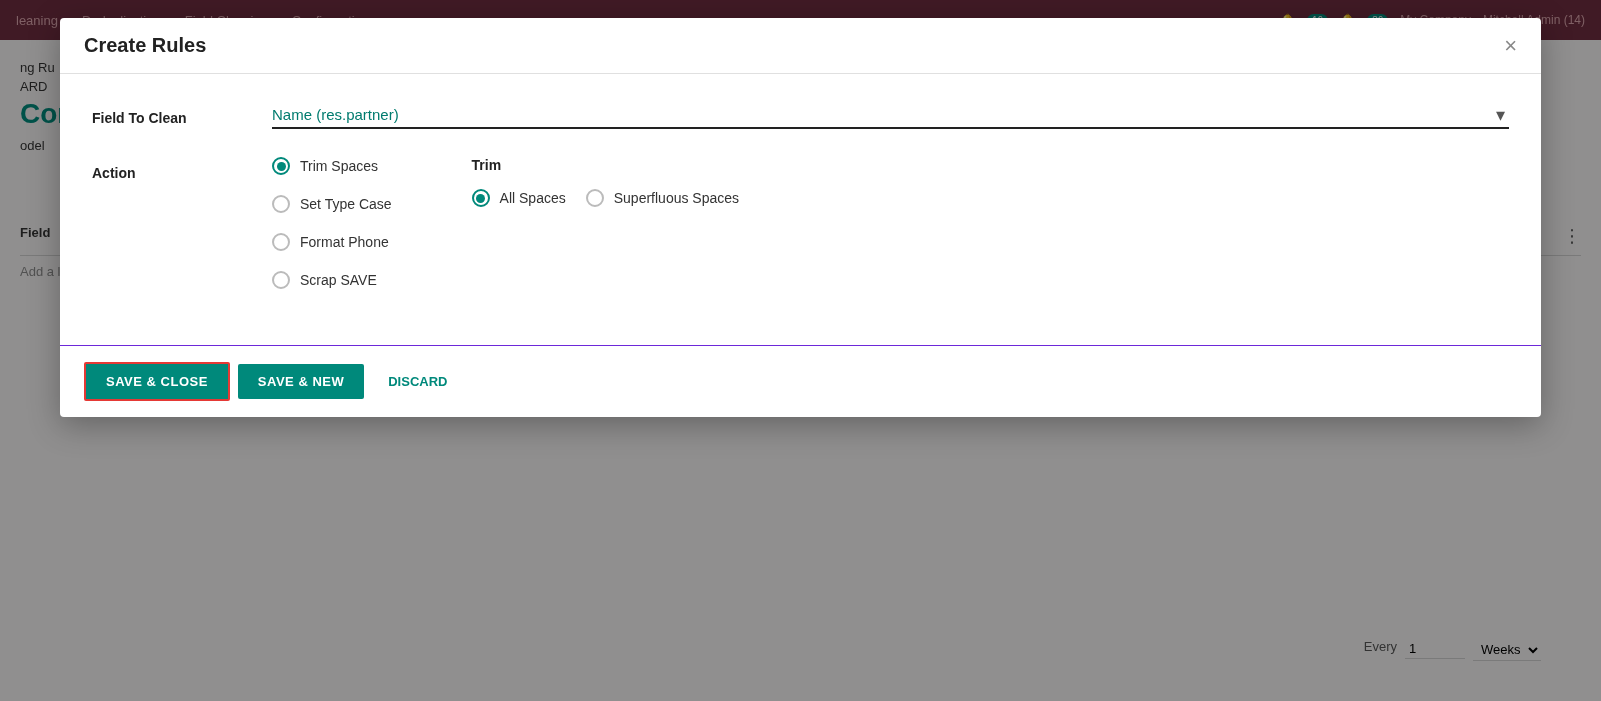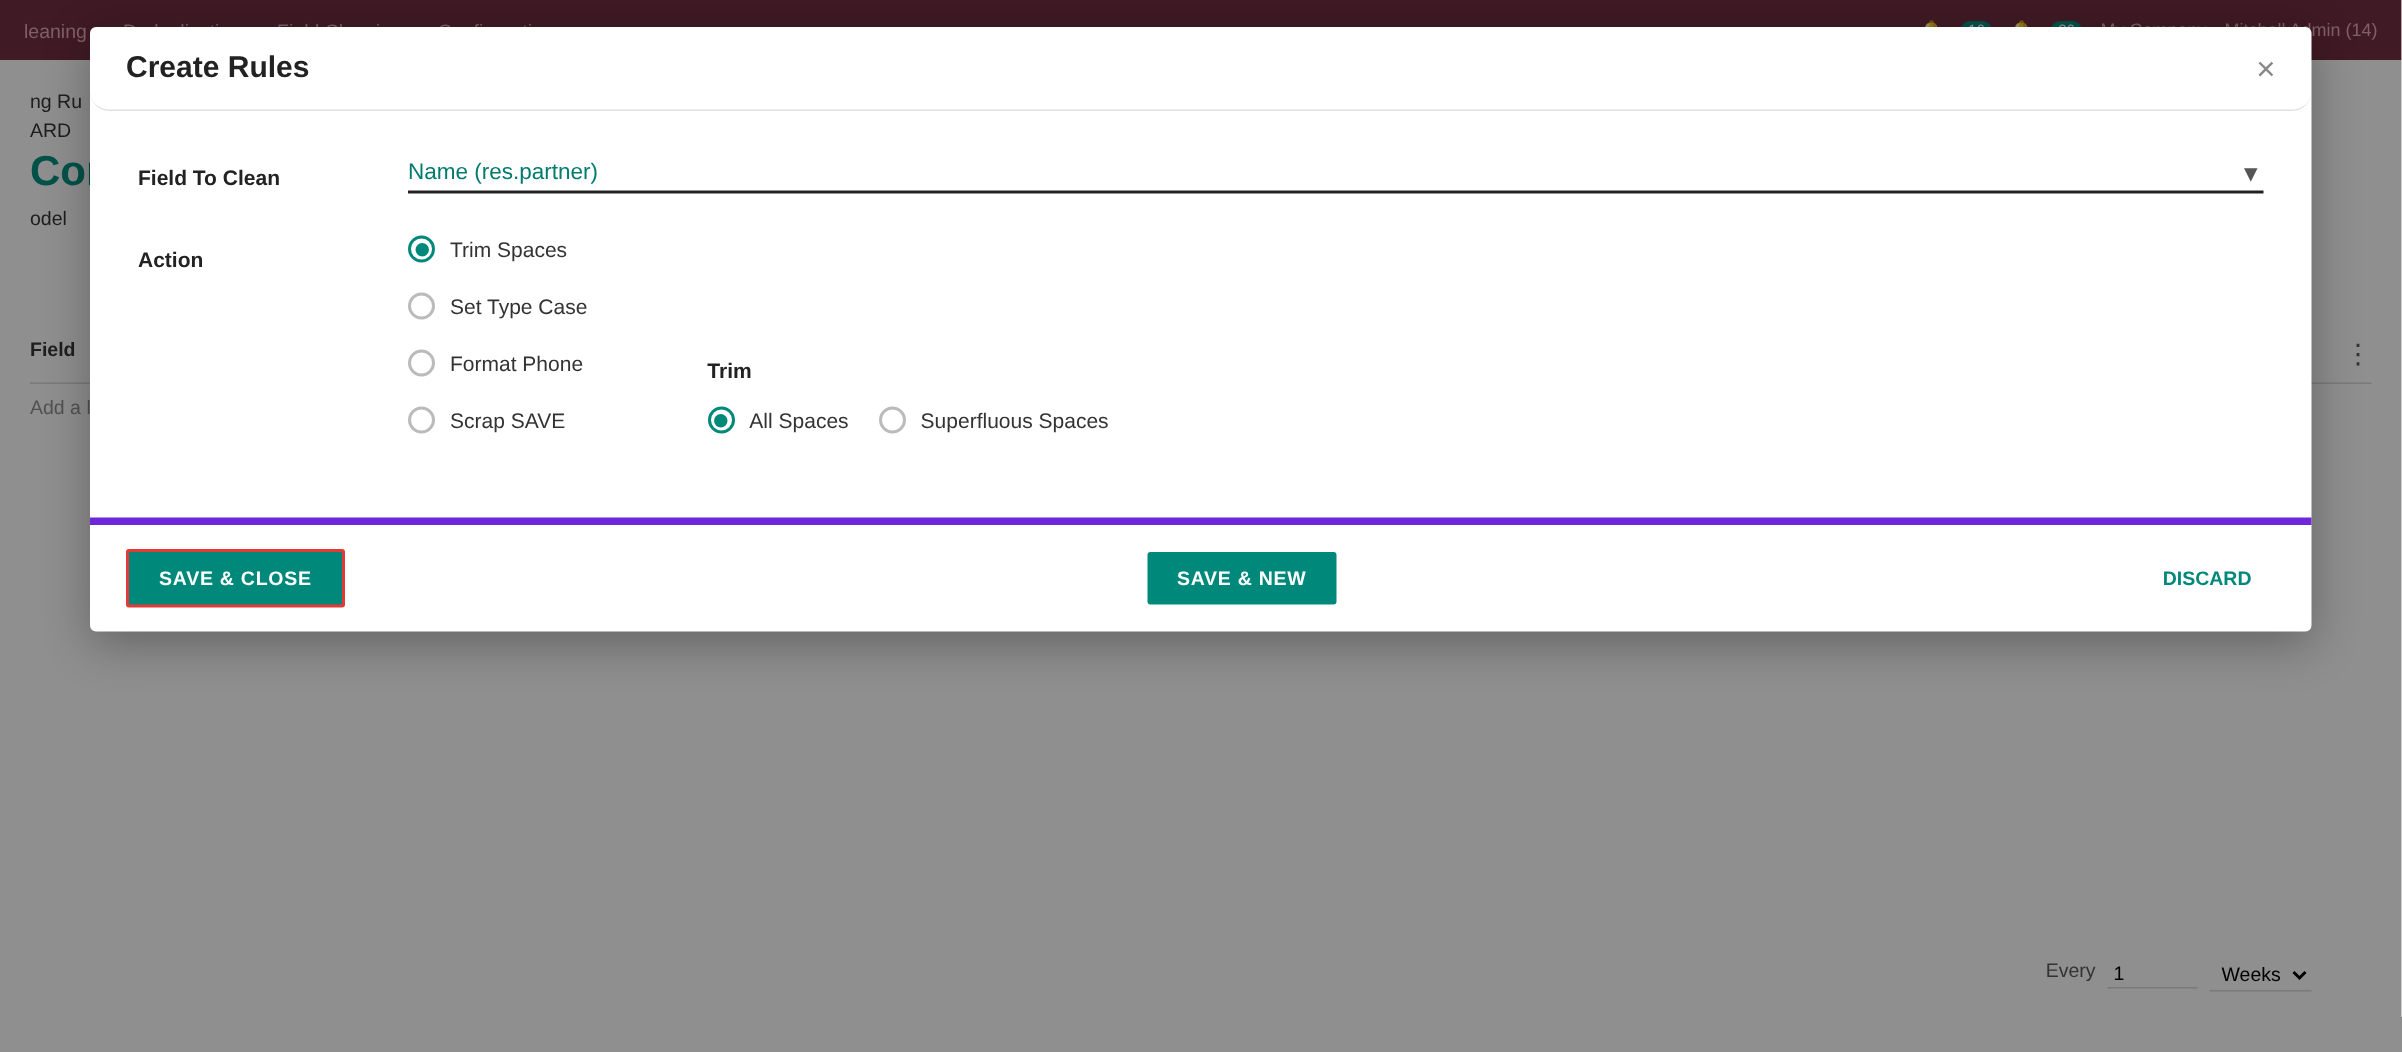--- a/index.html
+++ b/index.html
@@ -130,21 +130,20 @@
       box-shadow: 0 8px 32px rgba(0,0,0,0.3);
       z-index: 10;
     }
 
     .modal-header {
       display: flex;
       align-items: center;
       justify-content: space-between;
       padding: 16px 24px;
       border-bottom: 1px solid #e0e0e0;
-      border-radius: 13px;
     }
 
     .modal-title {
       font-size: 20px;
       font-weight: 600;
       color: #222;
     }
 
     .modal-close {
       font-size: 22px;
@@ -262,25 +261,24 @@
 
     .trim-options {
       display: flex;
       flex-direction: row;
       gap: 20px;
     }
 
     
     .modal-footer {
       padding: 16px 24px;
-      border-top: 5px solid #6d28d9;
+      border-top: 1px solid #6d28d9;
       display: flex;
       align-items: center;
       gap: 8px;
-      justify-content: space-between;
     }
 
     .btn-save-close {
       background: #00897b;
       color: white;
       border: 2px solid #e53935;
       padding: 10px 20px;
       font-size: 13px;
       font-weight: 700;
       letter-spacing: 0.5px;
@@ -309,21 +307,21 @@
       padding: 10px 16px;
       font-size: 13px;
       font-weight: 600;
       cursor: pointer;
       text-transform: uppercase;
     }
 
     .action-columns {
       display: flex;
       gap: 80px;
-      align-items: flex-end;
+      align-items: flex-start;
     }
   </style>
 </head>
 <body>
 
 <div class="app-bg">
   <div class="top-bar">
     <span class="top-bar-item">leaning</span>
     <span class="top-bar-item">Deduplication</span>
     <span class="top-bar-item">Field Cleaning</span>

